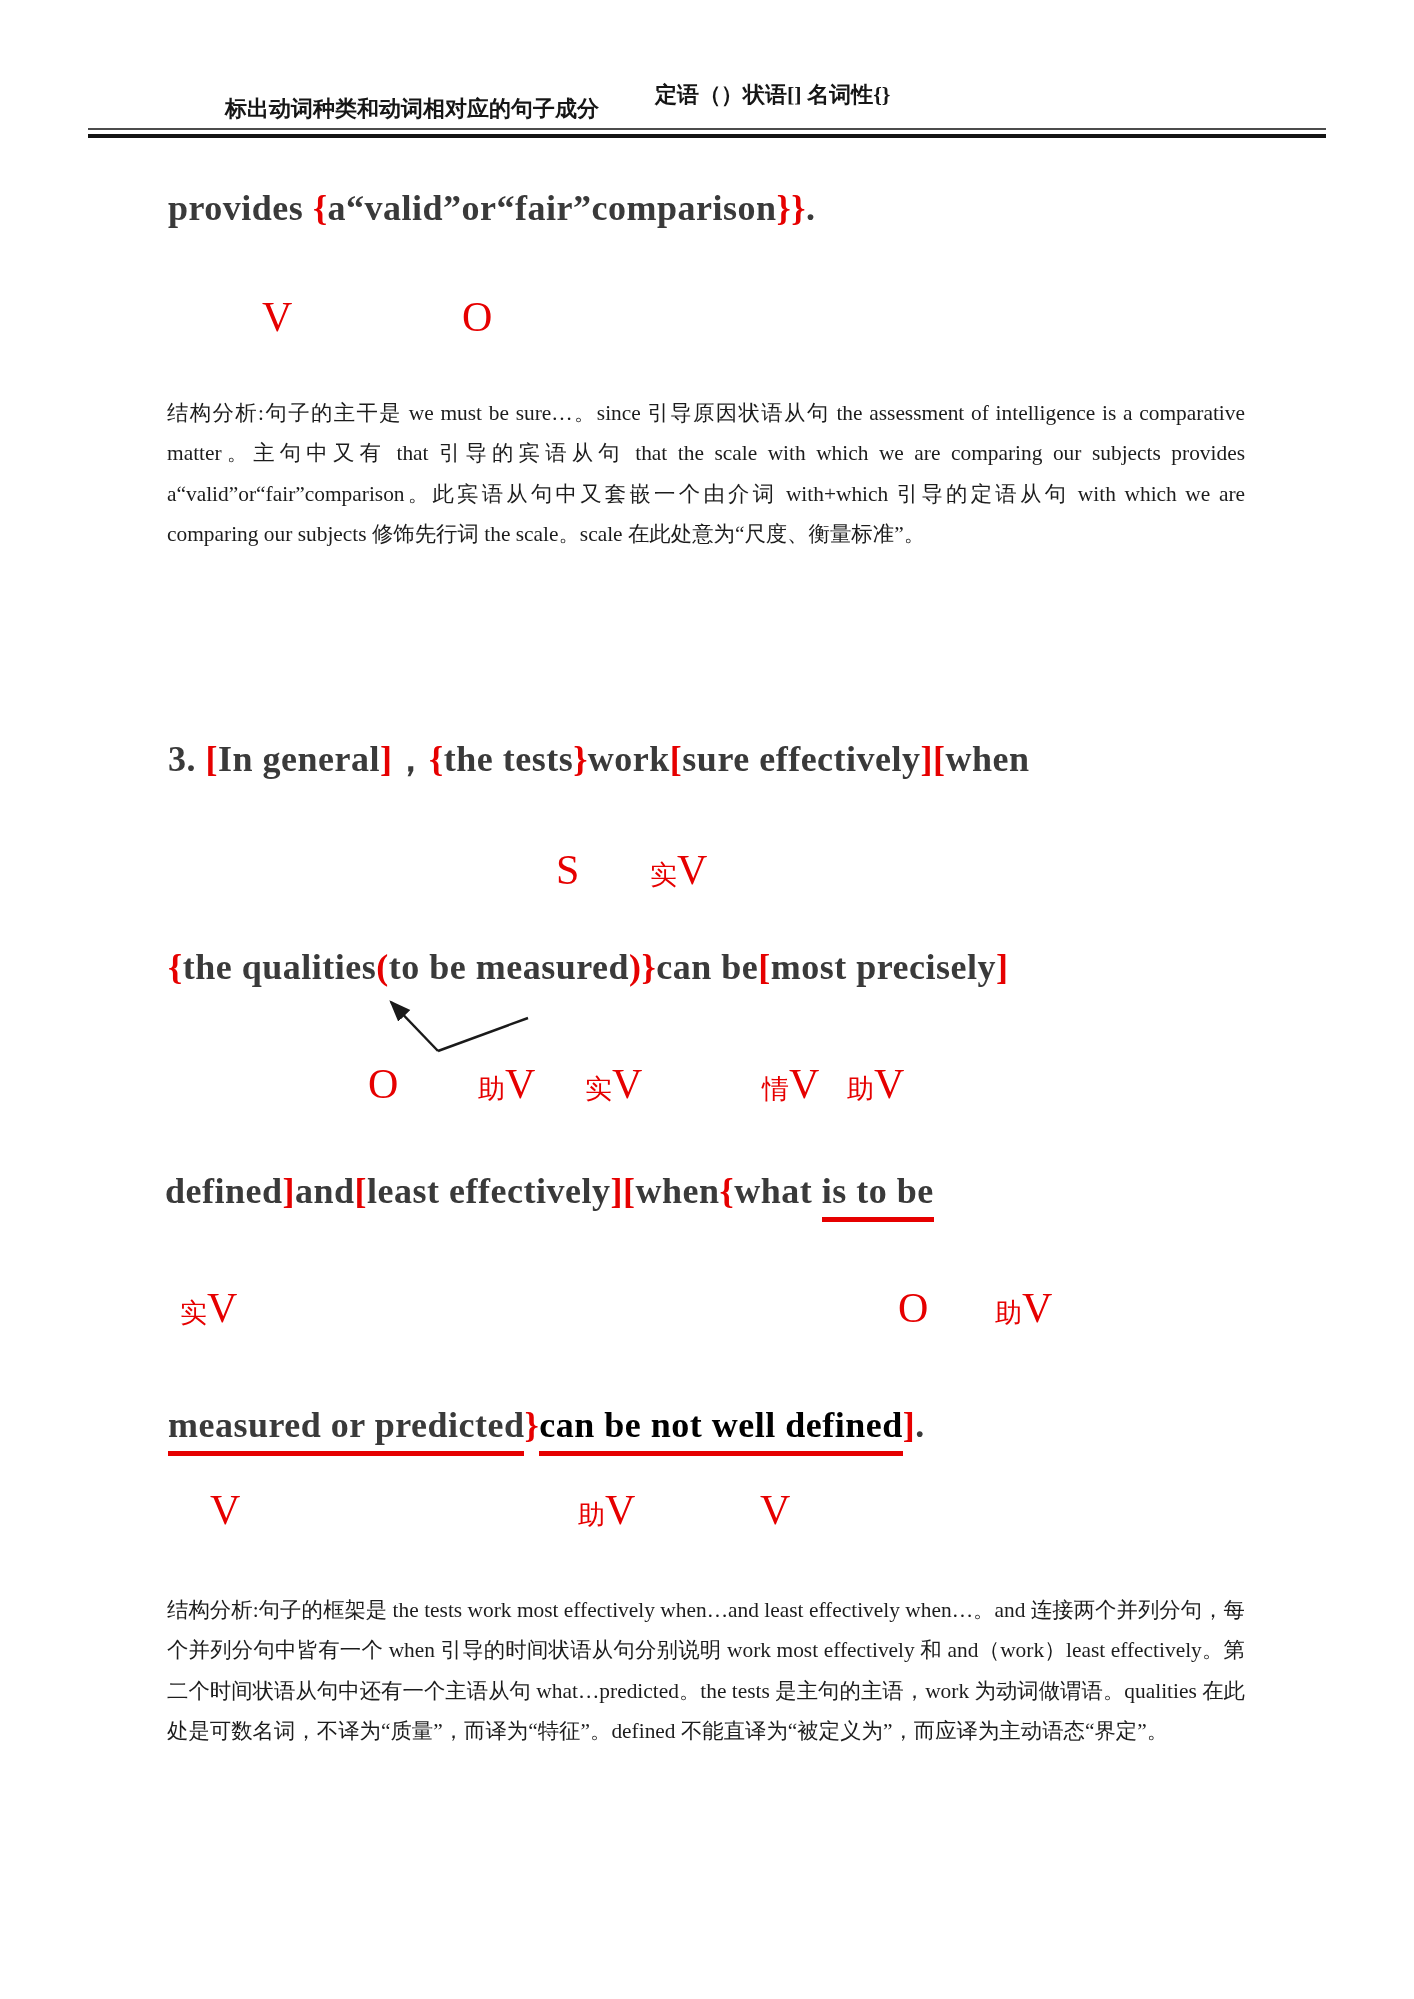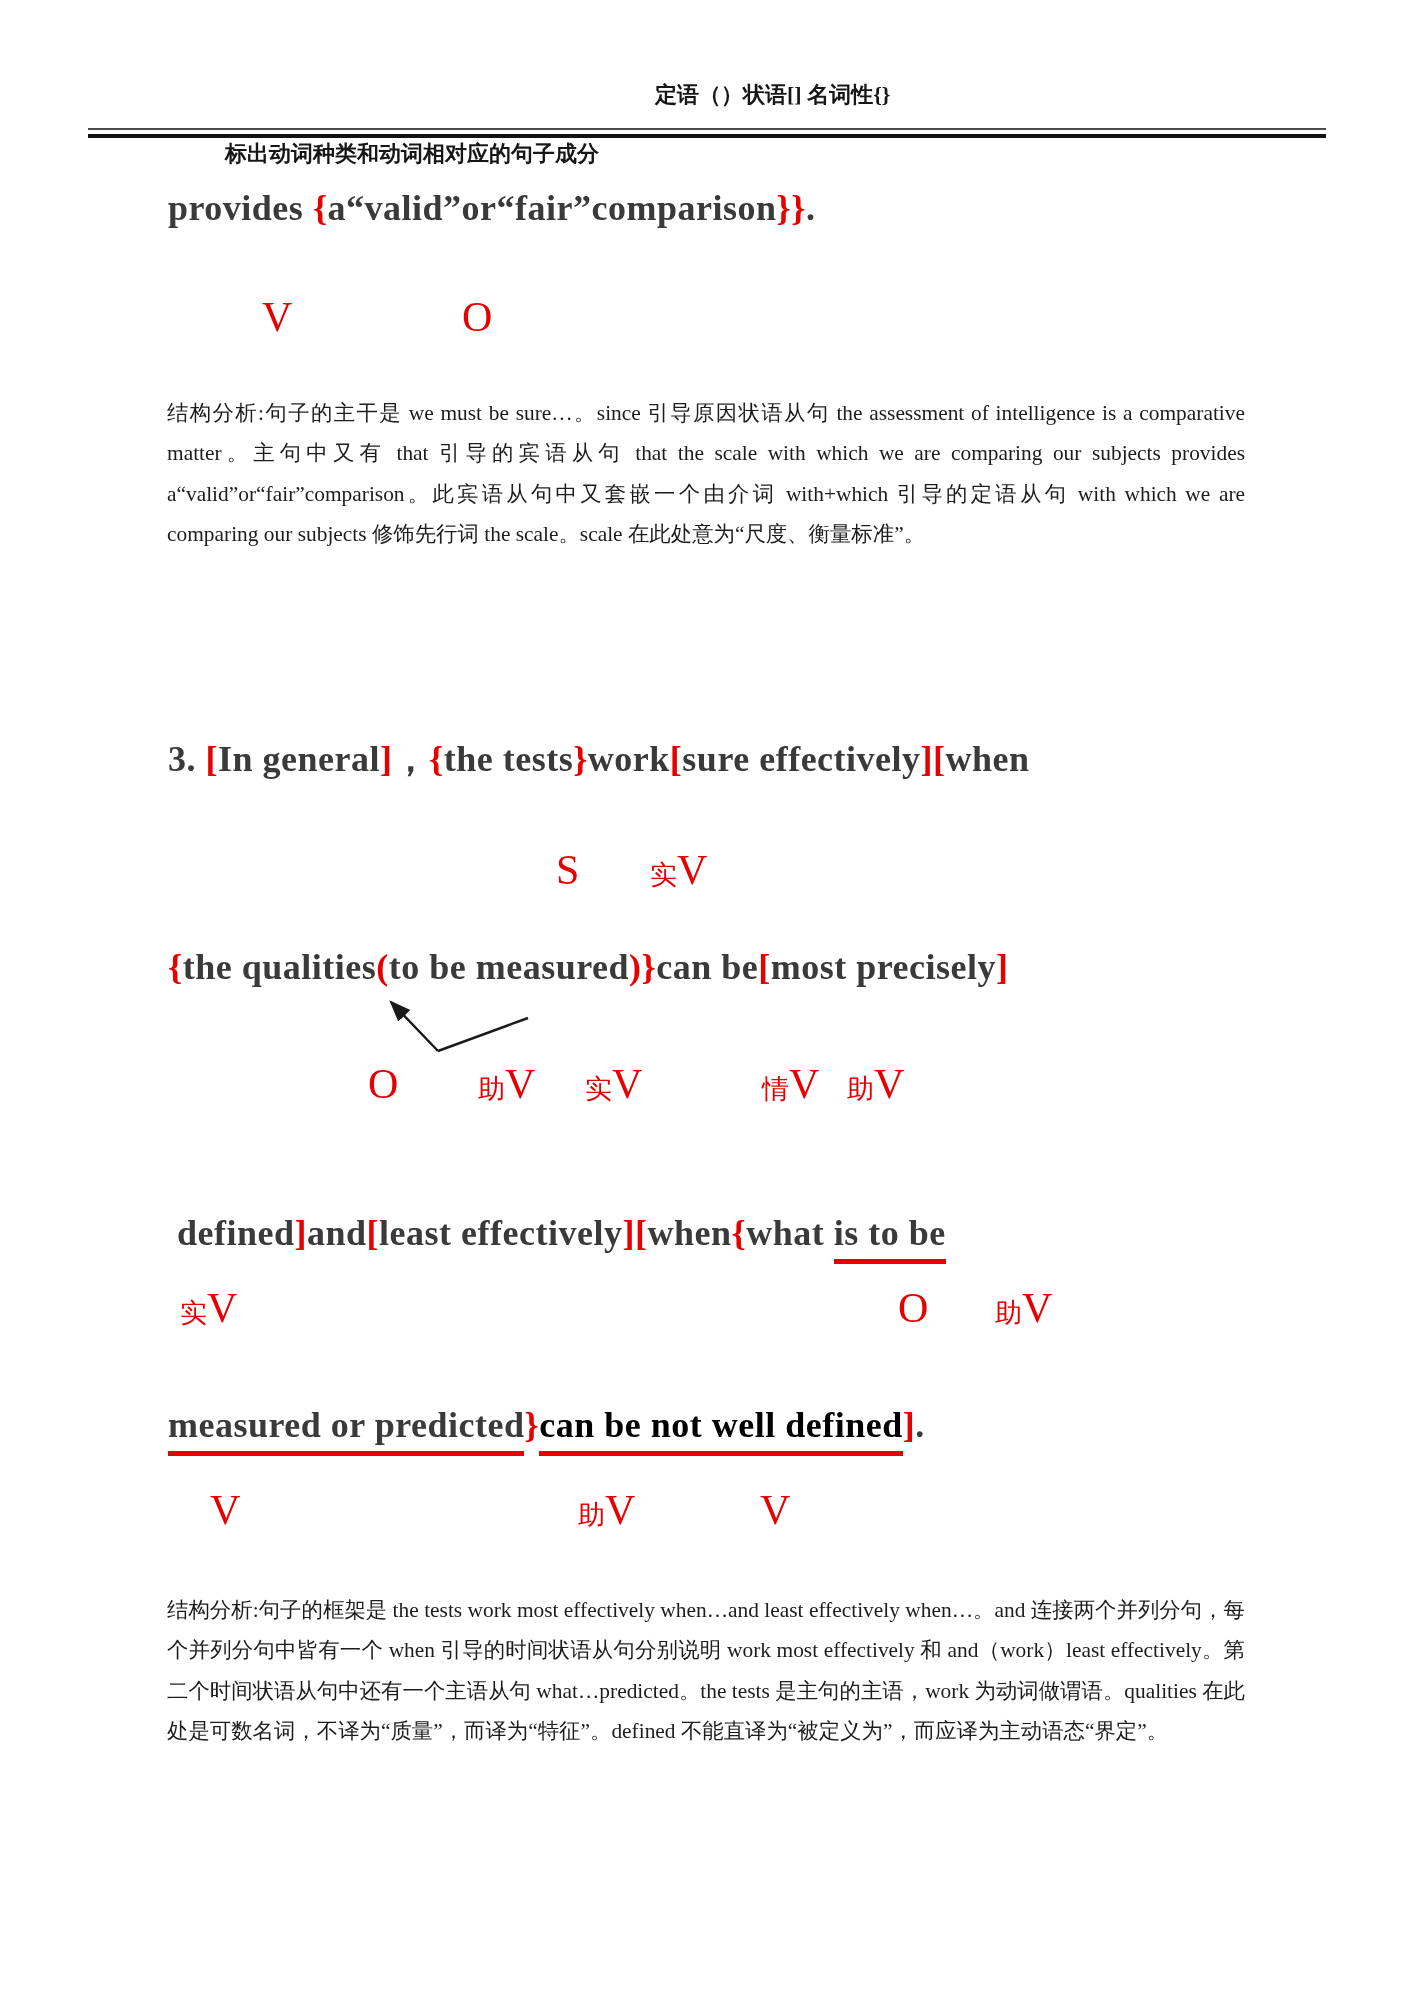--- a/index.html
+++ b/index.html
@@ -31,21 +31,21 @@
   
   .footer{left:0;top:1852px;width:1414px;text-align:center;font-size:20px;color:#222;
     font-family:"Liberation Sans","DejaVu Sans",sans-serif;}
   .arrow-svg{left:378px;top:994px;}
 </style>
 </head>
 <body>
 
 <div class="page">
 
-  <div class="abs header-text" style="left:225px;top:94px;margin-top:45px;">标出动词种类和动词相对应的句子成分</div>
+  <div class="abs header-text" style="left:225px;top:94px;">标出动词种类和动词相对应的句子成分</div>
   <div class="abs header-text" style="left:655px;top:80px;">定语（）状语[] 名词性{}</div>
   <div class="abs rule"></div>
 
   <div class="abs bigline" style="left:168px;top:186px;"><span>provides </span><span class="c-r">{</span><span>a“valid”or“fair”comparison</span><span class="c-r">}}</span><span>.</span></div>
 
   <div class="abs marker-row" style="top:293px;">
       <span class="marker" style="left: 262px;"><span class="letter">V</span></span>
       <span class="marker" style="left: 462px;"><span class="letter">O</span></span>
     </div>
 
@@ -71,21 +71,21 @@
   </svg>
 
   <div class="abs marker-row" style="top:1060px;">
       <span class="marker" style="left: 368px;"><span class="letter">O</span></span>
       <span class="marker" style="left: 478px;"><span class="prefix">助</span><span class="letter">V</span></span>
       <span class="marker" style="left: 585px;"><span class="prefix">实</span><span class="letter">V</span></span>
       <span class="marker" style="left: 762px;"><span class="prefix">情</span><span class="letter">V</span></span>
       <span class="marker" style="left: 847px;"><span class="prefix">助</span><span class="letter">V</span></span>
     </div>
 
-  <div class="abs bigline" style="left:177px;top:1169px;margin-top:42px;"><span>defined</span><span class="c-r">]</span><span>and</span><span class="c-r">[</span><span>least effectively</span><span class="c-r">][</span><span>when</span><span class="c-r">{</span><span>what </span><span class="u">is to be</span></div>
+  <div class="abs bigline" style="left:165px;top:1169px;"><span>defined</span><span class="c-r">]</span><span>and</span><span class="c-r">[</span><span>least effectively</span><span class="c-r">][</span><span>when</span><span class="c-r">{</span><span>what </span><span class="u">is to be</span></div>
 
   <div class="abs marker-row" style="top:1284px;">
       <span class="marker" style="left: 180px;"><span class="prefix">实</span><span class="letter">V</span></span>
       <span class="marker" style="left: 898px;"><span class="letter">O</span></span>
       <span class="marker" style="left: 995px;"><span class="prefix">助</span><span class="letter">V</span></span>
     </div>
 
   <div class="abs bigline" style="left:168px;top:1385px;margin-top:18px;"><span class="u">measured or predicted</span><span class="c-r">}</span><span class="c-k2 u">can be not well defined</span><span class="c-r">]</span><span>.</span></div>
 
   <div class="abs marker-row" style="top:1486px;">

